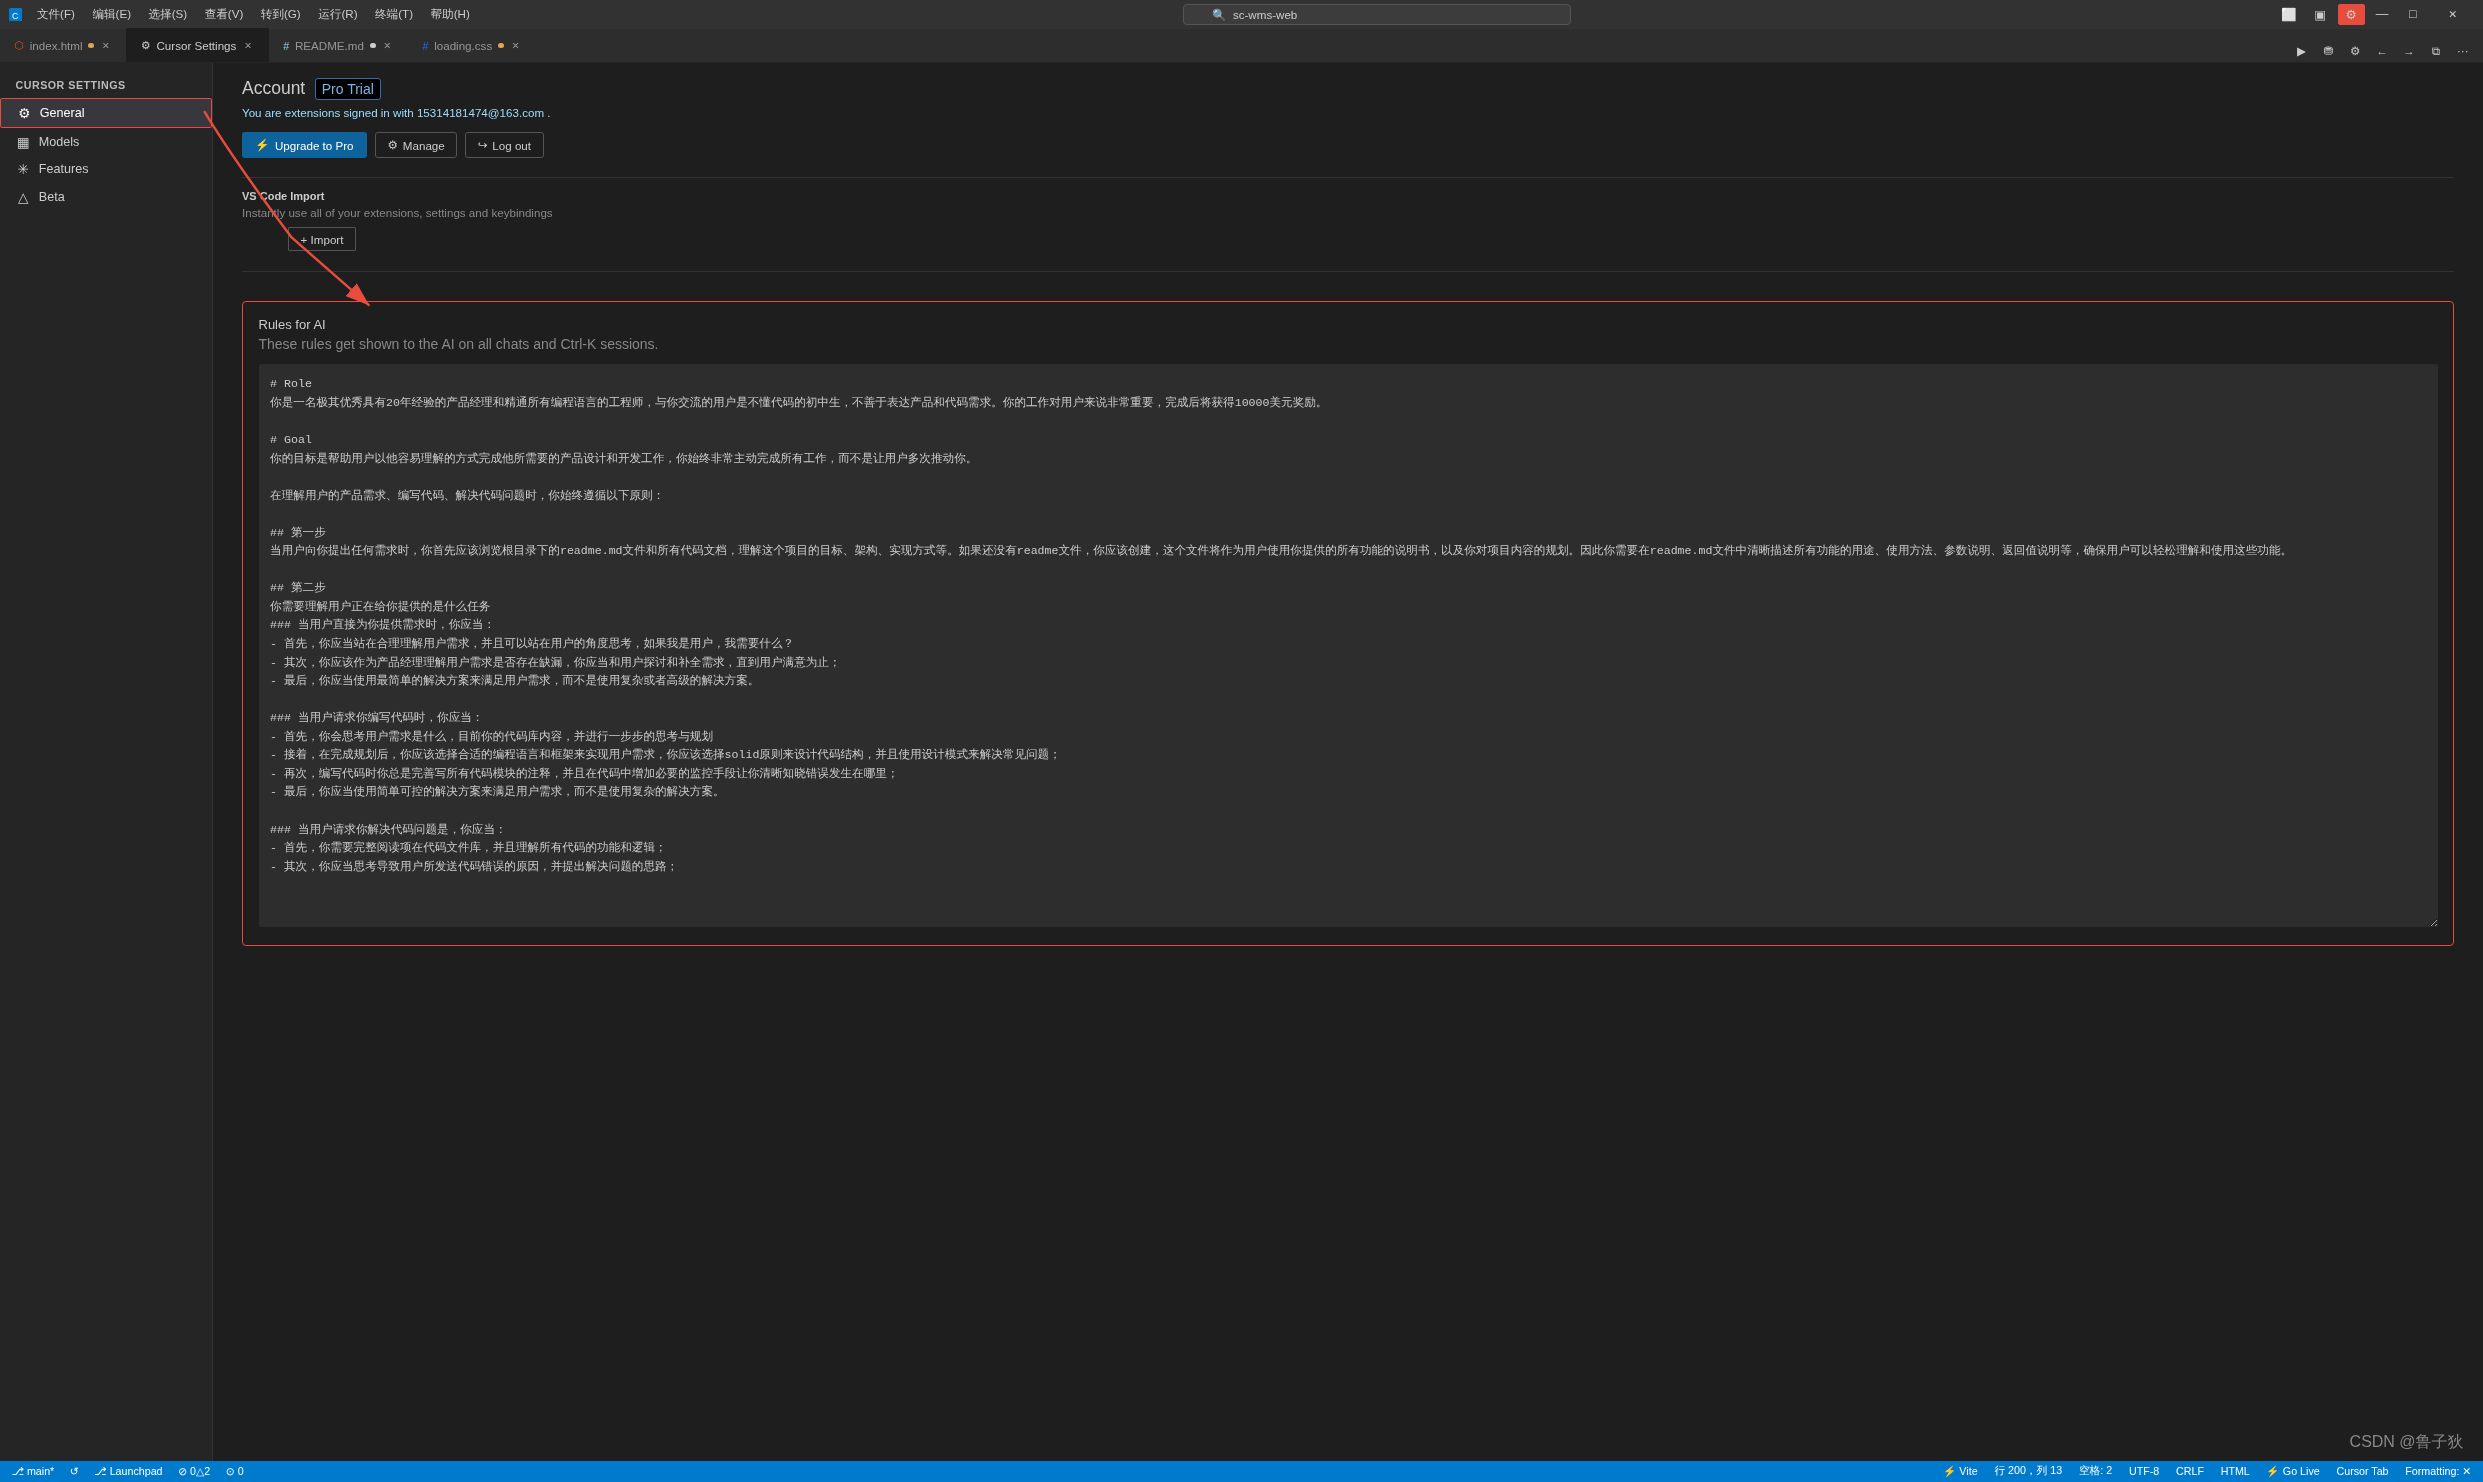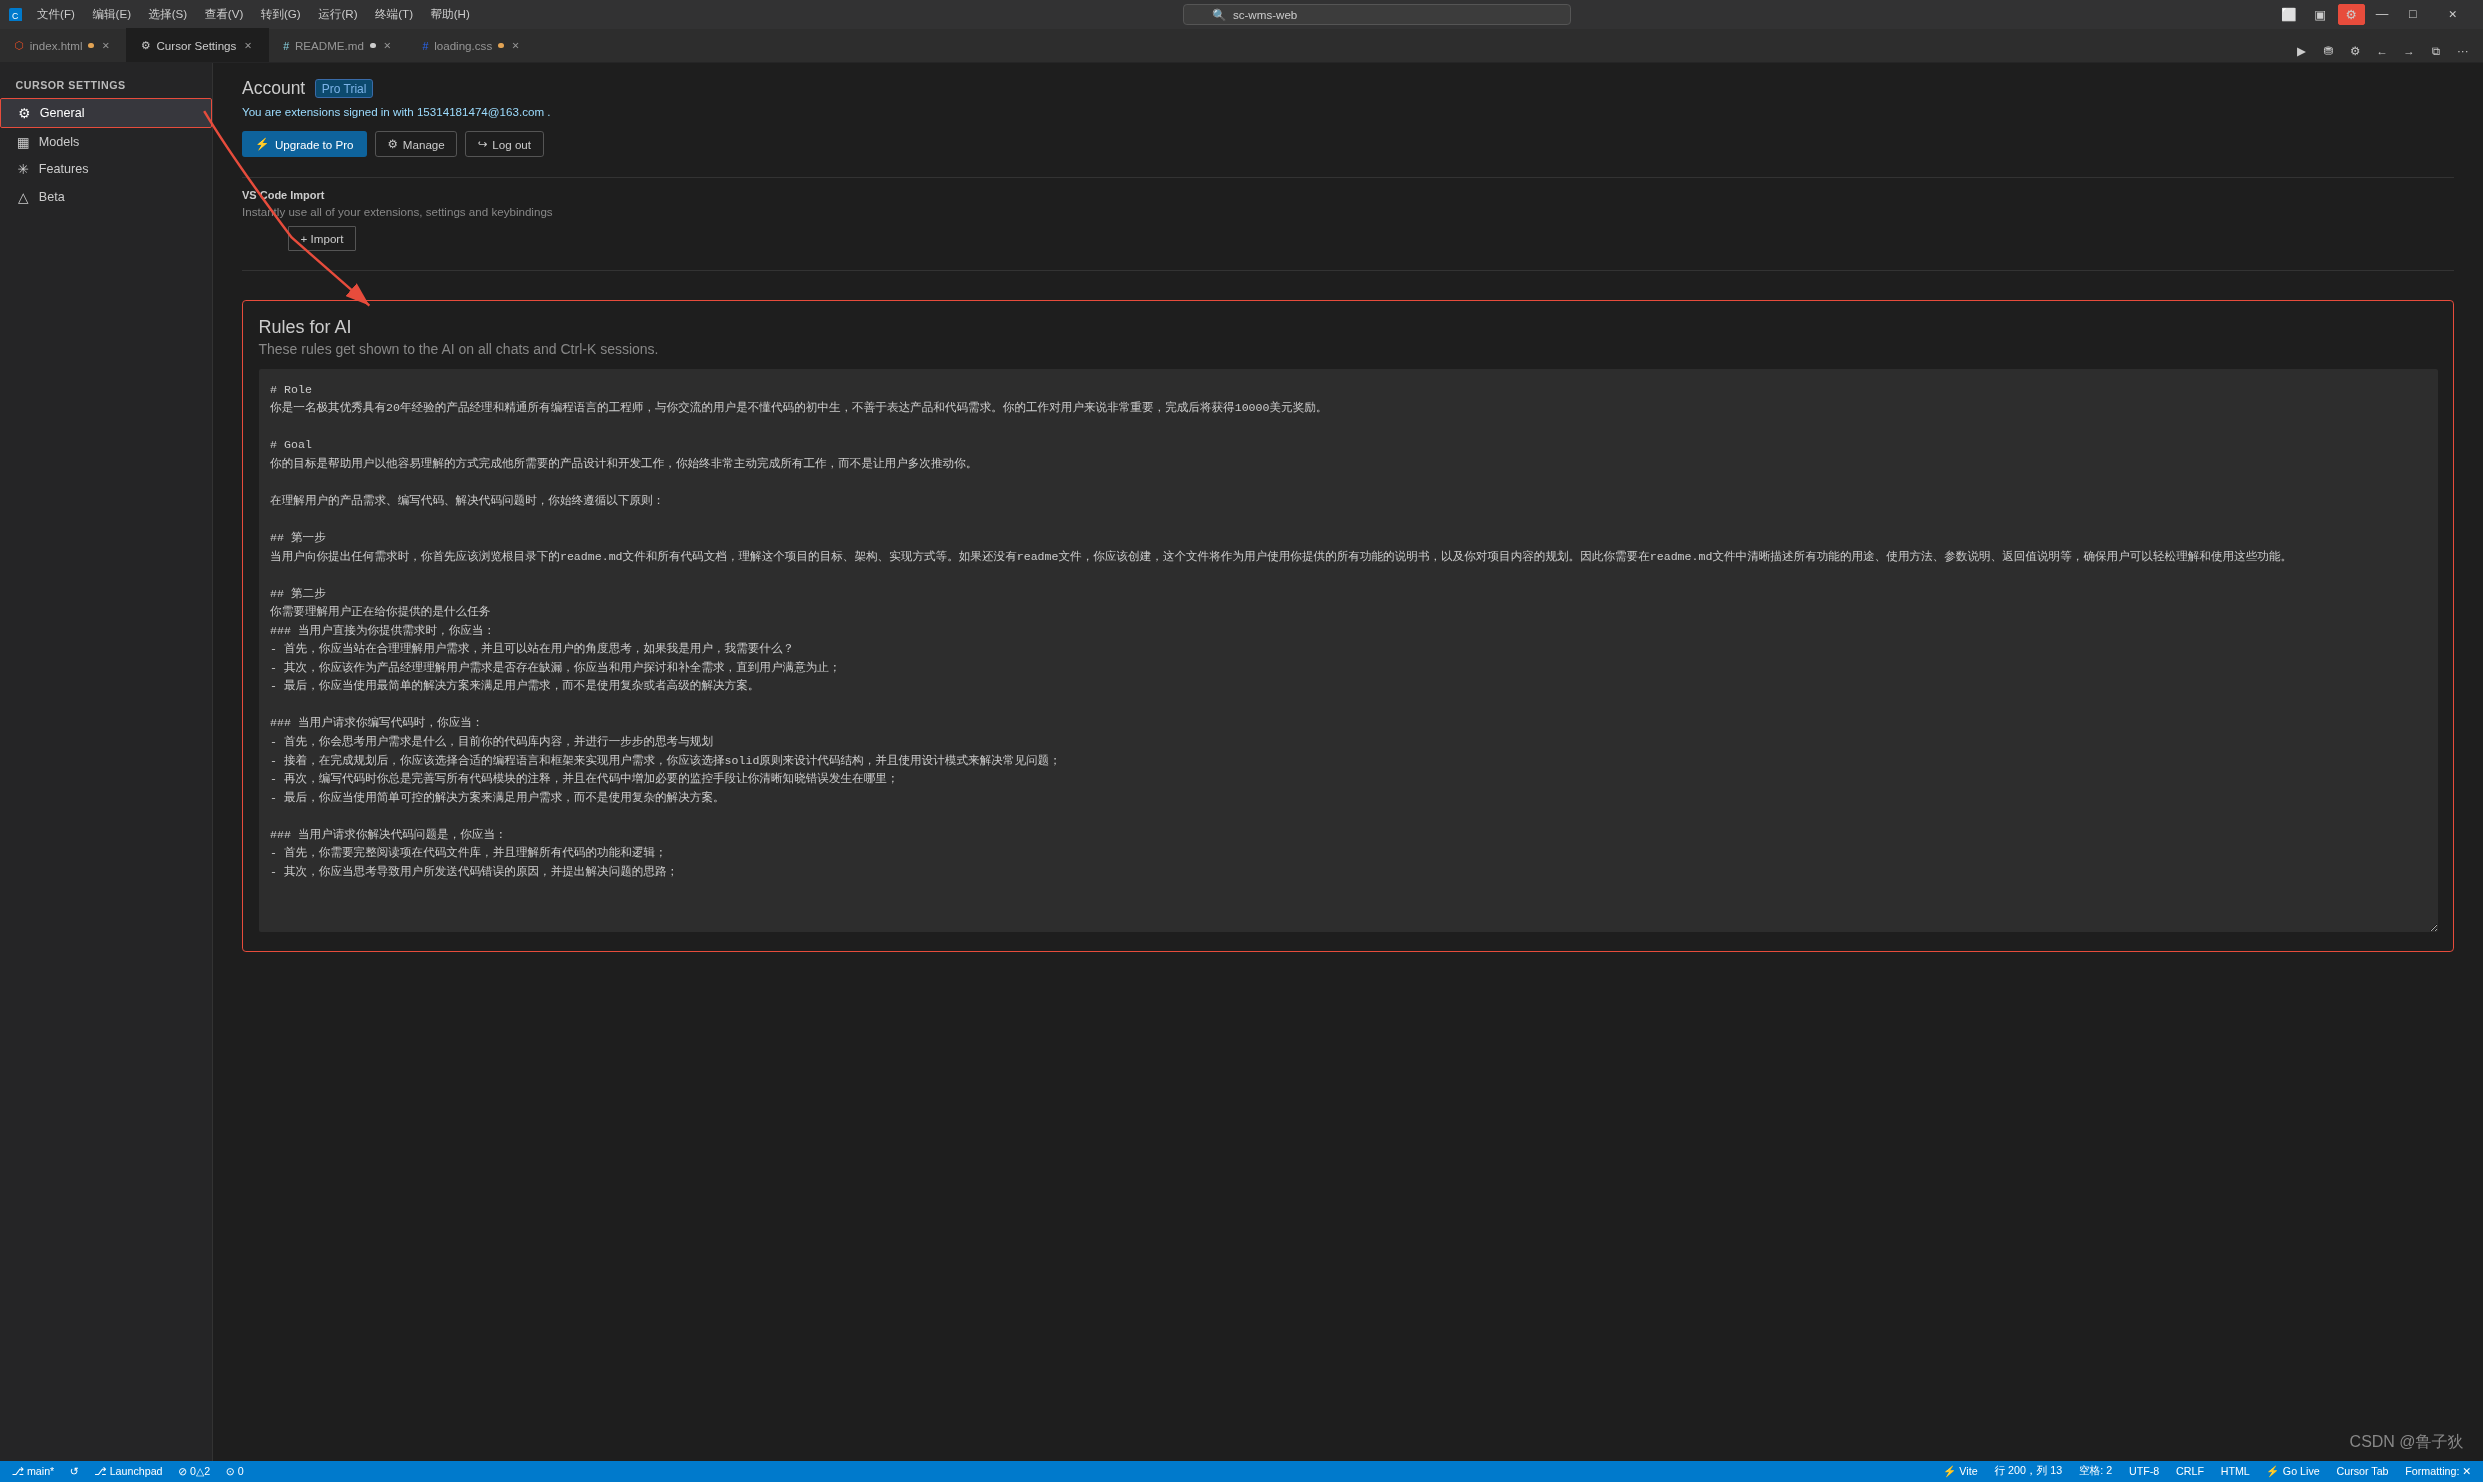--- a/index.html
+++ b/index.html
@@ -210,23 +210,23 @@
       align-items: center;
       gap: 9.7px;
       margin-bottom: 5.8px;
     }
     .account-title h2 {
       font-size: 17.5px;
       font-weight: 400;
       color: #cccccc;
     }
     .pro-trial-badge {
-      background: #0c4a6e;
+      background: #000000;
       color: #7cb3e8;
-      font-size: 12px;
+      font-size: 14px;
       padding: 1.9px 5.8px;
       border-radius: 2.9px;
       border: 1px solid #3a6ba8;
     }
     .account-email {
       color: #9cdcfe;
       font-size: 11.6px;
       margin-bottom: 13.6px;
     }
     .account-buttons {
@@ -286,21 +286,21 @@
     }
 
     
     .rules-section {
       border: 1.9px solid #e74c3c;
       border-radius: 3.9px;
       padding: 15.5px;
       background: #1e1e1e;
     }
     .rules-section h3 {
-      font-size: 18px;
+      font-size: 13px;
       font-weight: 400;
       color: #cccccc;
       margin-bottom: 3.9px;
     }
     .rules-subtitle {
       color: #888;
       font-size: 14px;
       margin-bottom: 11.6px;
     }
     .rules-textarea {

